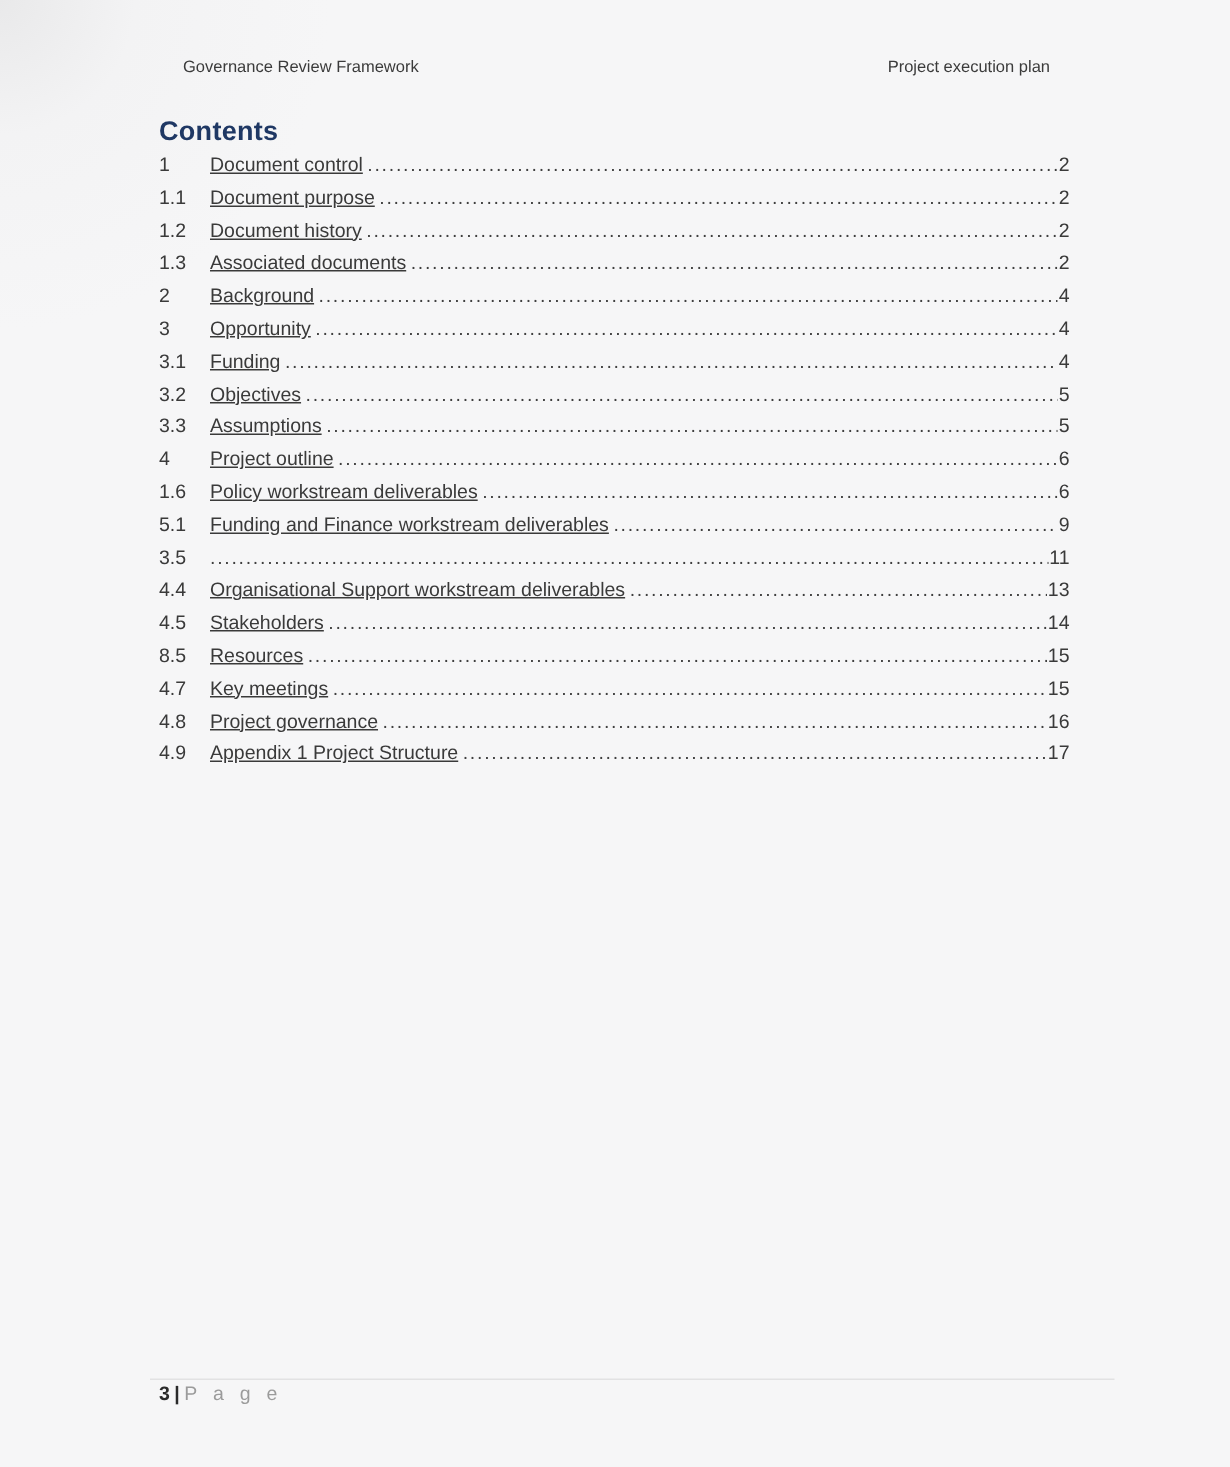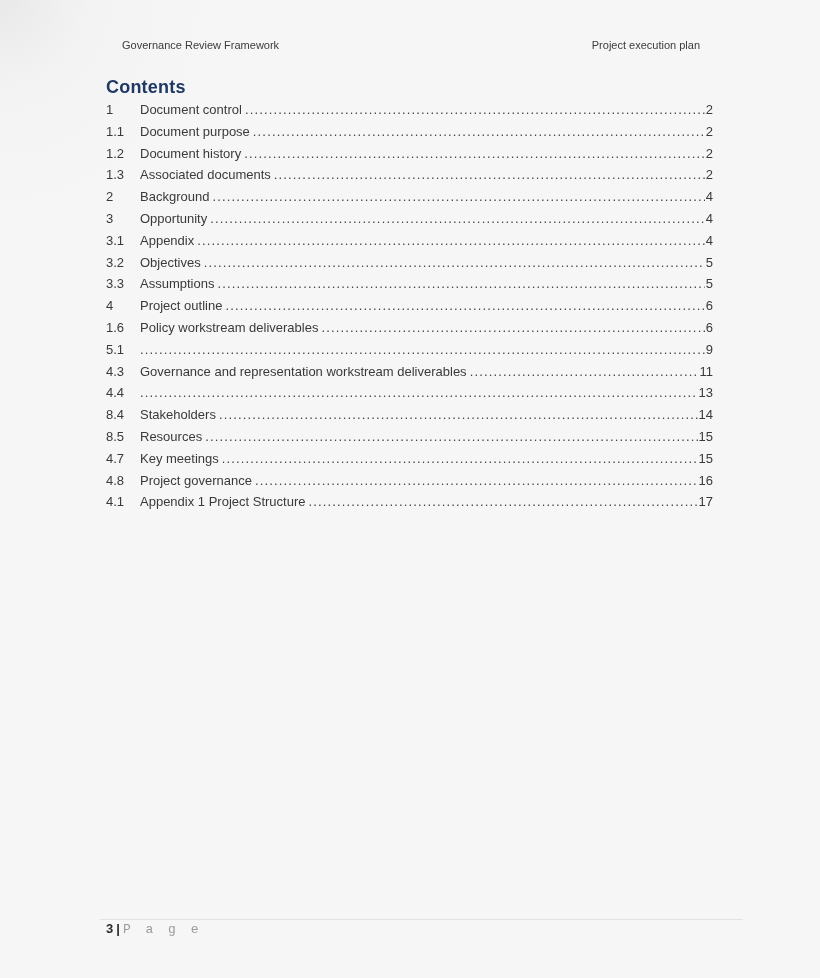--- a/index.html
+++ b/index.html
@@ -33,21 +33,21 @@
   }
   .toc-row {
     display: flex;
     align-items: baseline;
     height: 21.8px;
     font-size: 13px;
     color: #3a3a3a;
     cursor: default;
   }
   .toc-num { flex: none; width: 34px; }
-  .toc-label { flex: none; white-space: nowrap; padding-right: 3px; }
+  .toc-label { flex: none; white-space: nowrap; padding-right: 3px; text-decoration: underline; }
   .dots {
     flex: 1;
     overflow: hidden;
     white-space: nowrap;
     letter-spacing: 1.15px;
     color: #3f3f3f;
   }
   .toc-page { flex: none; padding-left: 1px; text-align: right; }
   .footer-rule {
     position: absolute;
@@ -57,21 +57,21 @@
   }
   .doc-footer {
     position: absolute;
     top: 921px; left: 106px;
     font-size: 13px;
     display: flex;
     align-items: baseline;
   }
   .footer-num { font-weight: bold; color: #2a2a2a; }
   .footer-sep { font-weight: bold; color: #2a2a2a; margin: 0 3px 0 3px; }
-  .footer-label { color: #9b9b9b; letter-spacing: 3.5px; font-family: Liberation Mono, monospace; }
+  .footer-label { color: #9b9b9b; letter-spacing: 3.5px; }
 </style>
 </head>
 <body>
 
 <header class="doc-header">
   <span>Governance Review Framework</span>
   <span>Project execution plan</span>
 </header>
 
 <h1 class="page-title" style="color: rgb(31, 56, 100);">Contents</h1>
@@ -114,21 +114,21 @@
 
   <div class="toc-row">
     <span class="toc-num">3</span>
     <span class="toc-label">Opportunity</span>
     <span class="dots">................................................................................................................................................................................................................................................</span>
     <span class="toc-page">4</span>
   </div>
 
   <div class="toc-row">
     <span class="toc-num">3.1</span>
-    <span class="toc-label">Appendix</span>
+    <span class="toc-label">Funding</span>
     <span class="dots">................................................................................................................................................................................................................................................</span>
     <span class="toc-page">4</span>
   </div>
 
   <div class="toc-row">
     <span class="toc-num">3.2</span>
     <span class="toc-label">Objectives</span>
     <span class="dots">................................................................................................................................................................................................................................................</span>
     <span class="toc-page">5</span>
   </div>
@@ -149,39 +149,40 @@
 
   <div class="toc-row">
     <span class="toc-num">1.6</span>
     <span class="toc-label">Policy workstream deliverables</span>
     <span class="dots">................................................................................................................................................................................................................................................</span>
     <span class="toc-page">6</span>
   </div>
 
   <div class="toc-row">
     <span class="toc-num">5.1</span>
+    <span class="toc-label">Funding and Finance workstream deliverables</span>
     <span class="dots">................................................................................................................................................................................................................................................</span>
     <span class="toc-page">9</span>
   </div>
 
   <div class="toc-row">
-    <span class="toc-num">4.3</span>
-    <span class="toc-label">Governance and representation workstream deliverables</span>
+    <span class="toc-num">3.5</span>
     <span class="dots">................................................................................................................................................................................................................................................</span>
     <span class="toc-page">11</span>
   </div>
 
   <div class="toc-row">
     <span class="toc-num">4.4</span>
+    <span class="toc-label">Organisational Support workstream deliverables</span>
     <span class="dots">................................................................................................................................................................................................................................................</span>
     <span class="toc-page">13</span>
   </div>
 
   <div class="toc-row">
-    <span class="toc-num">8.4</span>
+    <span class="toc-num">4.5</span>
     <span class="toc-label">Stakeholders</span>
     <span class="dots">................................................................................................................................................................................................................................................</span>
     <span class="toc-page">14</span>
   </div>
 
   <div class="toc-row">
     <span class="toc-num">8.5</span>
     <span class="toc-label">Resources</span>
     <span class="dots">................................................................................................................................................................................................................................................</span>
     <span class="toc-page">15</span>
@@ -195,21 +196,21 @@
   </div>
 
   <div class="toc-row">
     <span class="toc-num">4.8</span>
     <span class="toc-label">Project governance</span>
     <span class="dots">................................................................................................................................................................................................................................................</span>
     <span class="toc-page">16</span>
   </div>
 
   <div class="toc-row">
-    <span class="toc-num">4.1</span>
+    <span class="toc-num">4.9</span>
     <span class="toc-label">Appendix 1 Project Structure</span>
     <span class="dots">................................................................................................................................................................................................................................................</span>
     <span class="toc-page">17</span>
   </div>
 </nav>
 
 <div class="footer-rule"></div>
 
 <footer class="doc-footer">
   <span class="footer-num">3</span>

